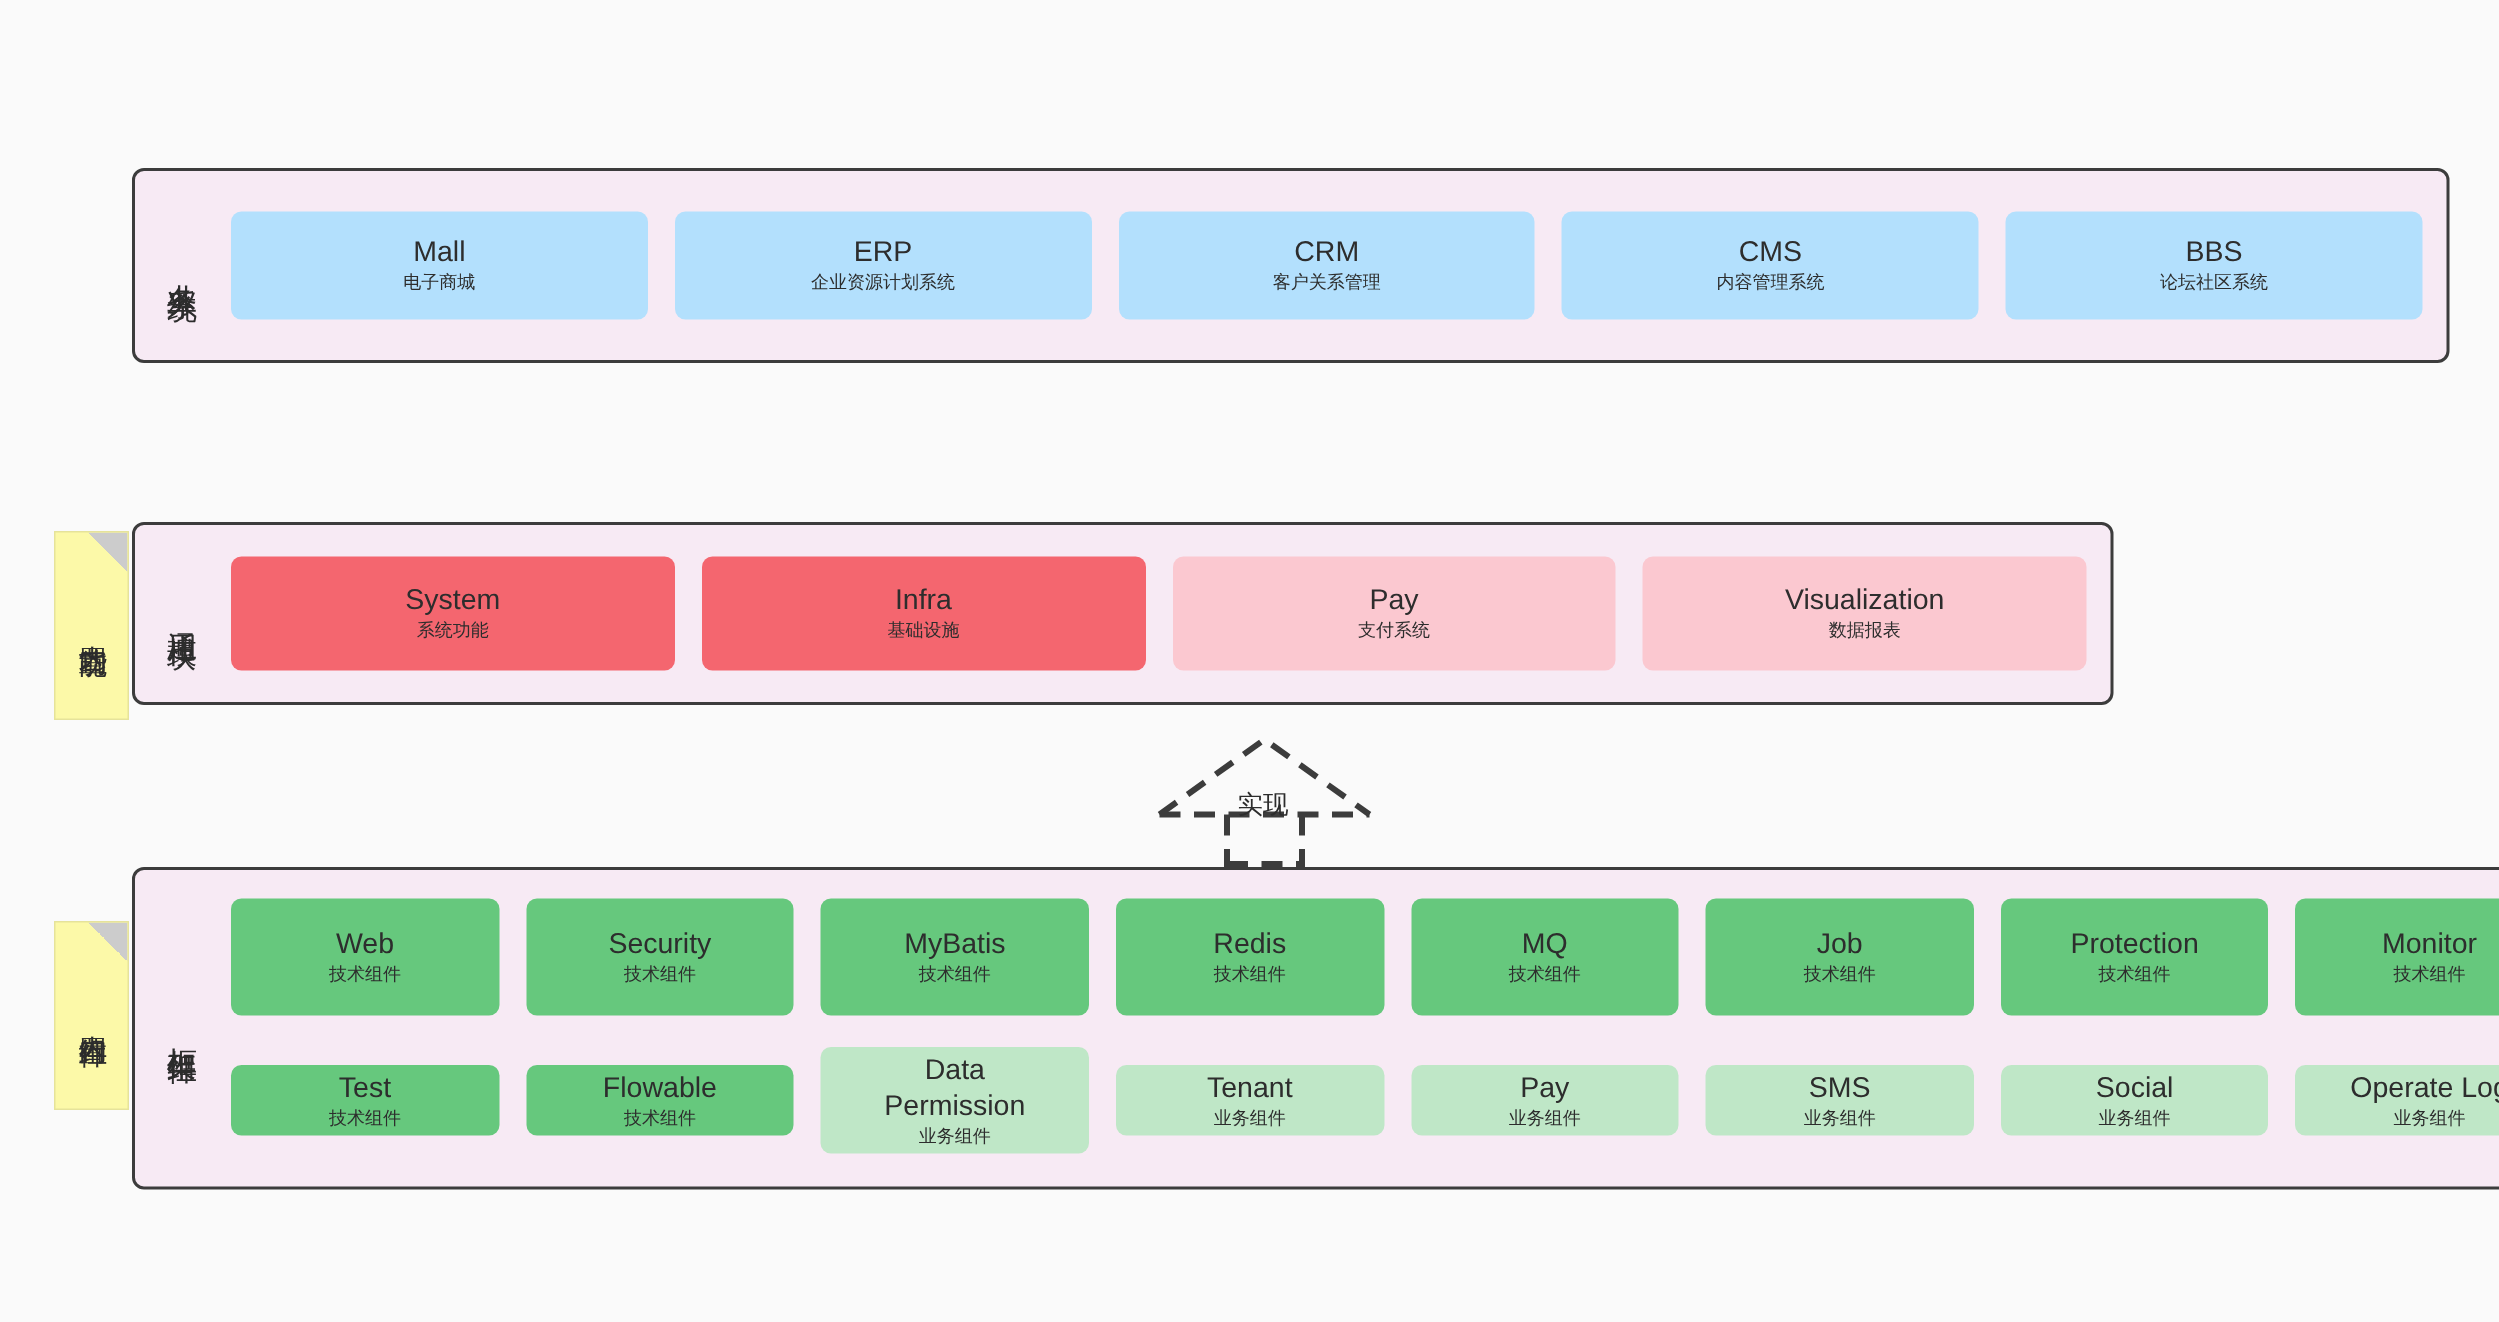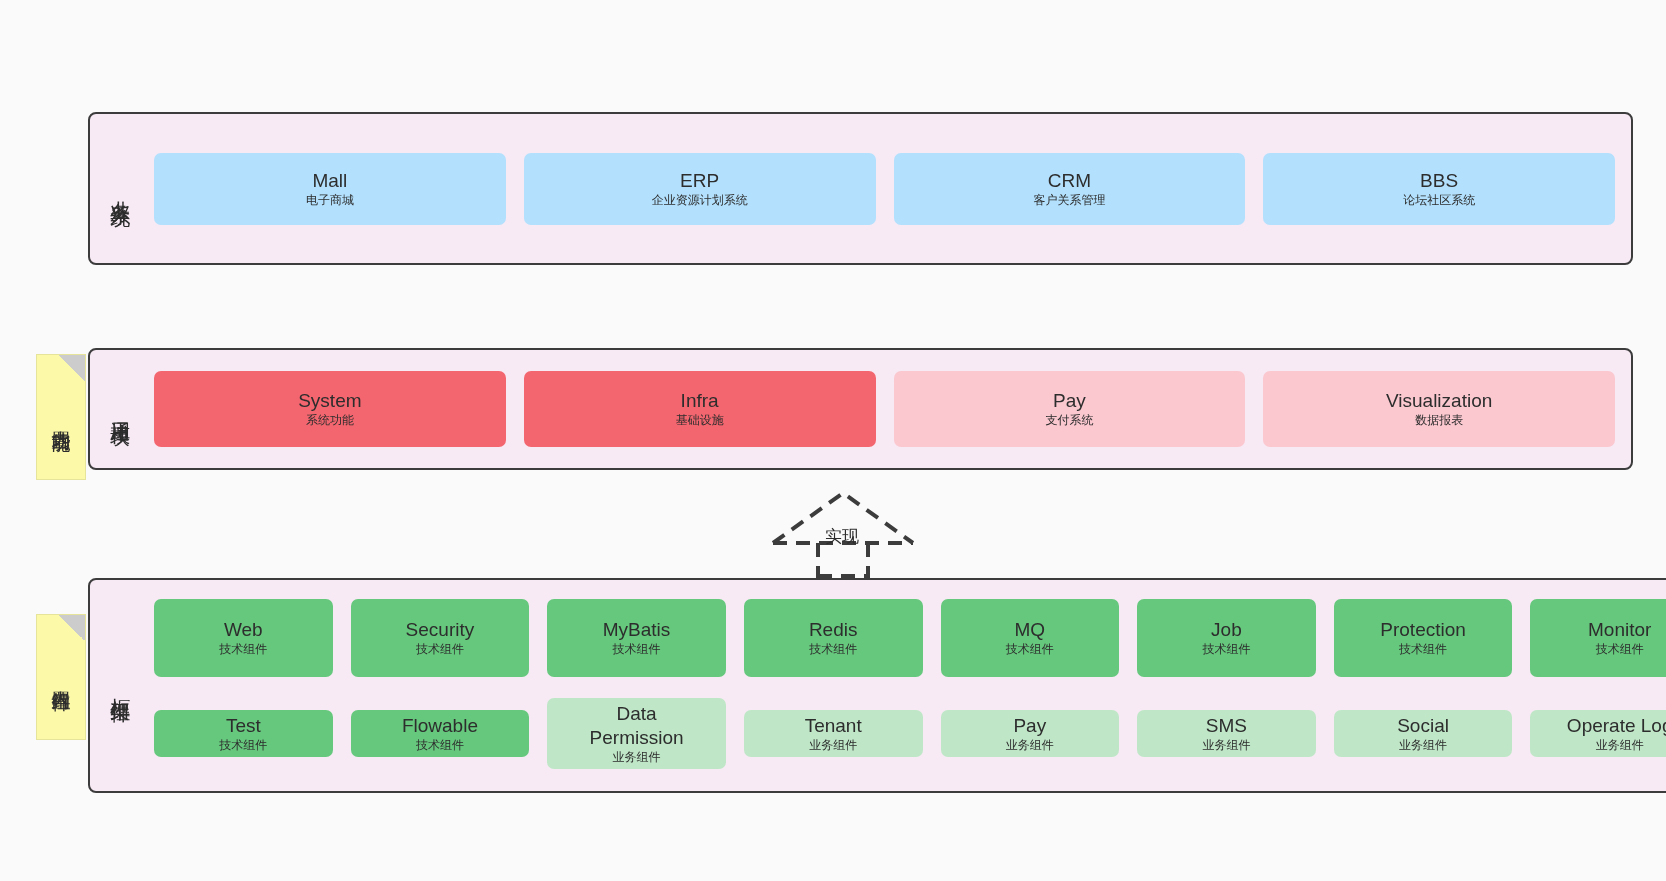--- a/index.html
+++ b/index.html
@@ -116,51 +116,55 @@
     background:transparent;
     white-space:nowrap;
     line-height:1;
   }
 </style>
 </head>
 <body>
 
 <div id="stage">
 
-  <div class="layer" id="layer-business" style="left:88px; top:112px; width:1545px; height:153px;">
+  <div class="layer" id="layer-business" style="left:88px; top:112px; width:1545px; height:130px;">
     <div class="layer-title">业务系统</div>
     <div class="layer-body">
       <div class="row" style="height:72px;">
         <div class="cell c-blue">
           <span class="en">Mall</span>
           <span class="cn">电子商城</span>
         </div>
         <div class="cell c-blue">
           <span class="en">ERP</span>
           <span class="cn">企业资源计划系统</span>
         </div>
         <div class="cell c-blue">
           <span class="en">CRM</span>
           <span class="cn">客户关系管理</span>
         </div>
         <div class="cell c-blue">
+          <span class="en">CMS</span>
+          <span class="cn">内容管理系统</span>
+        </div>
+        <div class="cell c-blue">
           <span class="en">BBS</span>
           <span class="cn">论坛社区系统</span>
         </div>
       </div>
     </div>
   </div>
 
 
   <div class="note" id="note-common" style="left:36px; top:354px; width:50px; height:126px;">
     <span>内置功能</span>
     <span class="note-fold"></span>
   </div>
 
-  <div class="layer" id="layer-common" style="left:88px; top:348px; width:1545px; height:122px;">
+  <div class="layer" id="layer-common" style="left:88px; top:348px; width:1321px; height:122px;">
     <div class="layer-title">通用模块</div>
     <div class="layer-body">
       <div class="row" style="height:76px;">
         <div class="cell c-red">
           <span class="en">System</span>
           <span class="cn">系统功能</span>
         </div>
         <div class="cell c-red">
           <span class="en">Infra</span>
           <span class="cn">基础设施</span>

